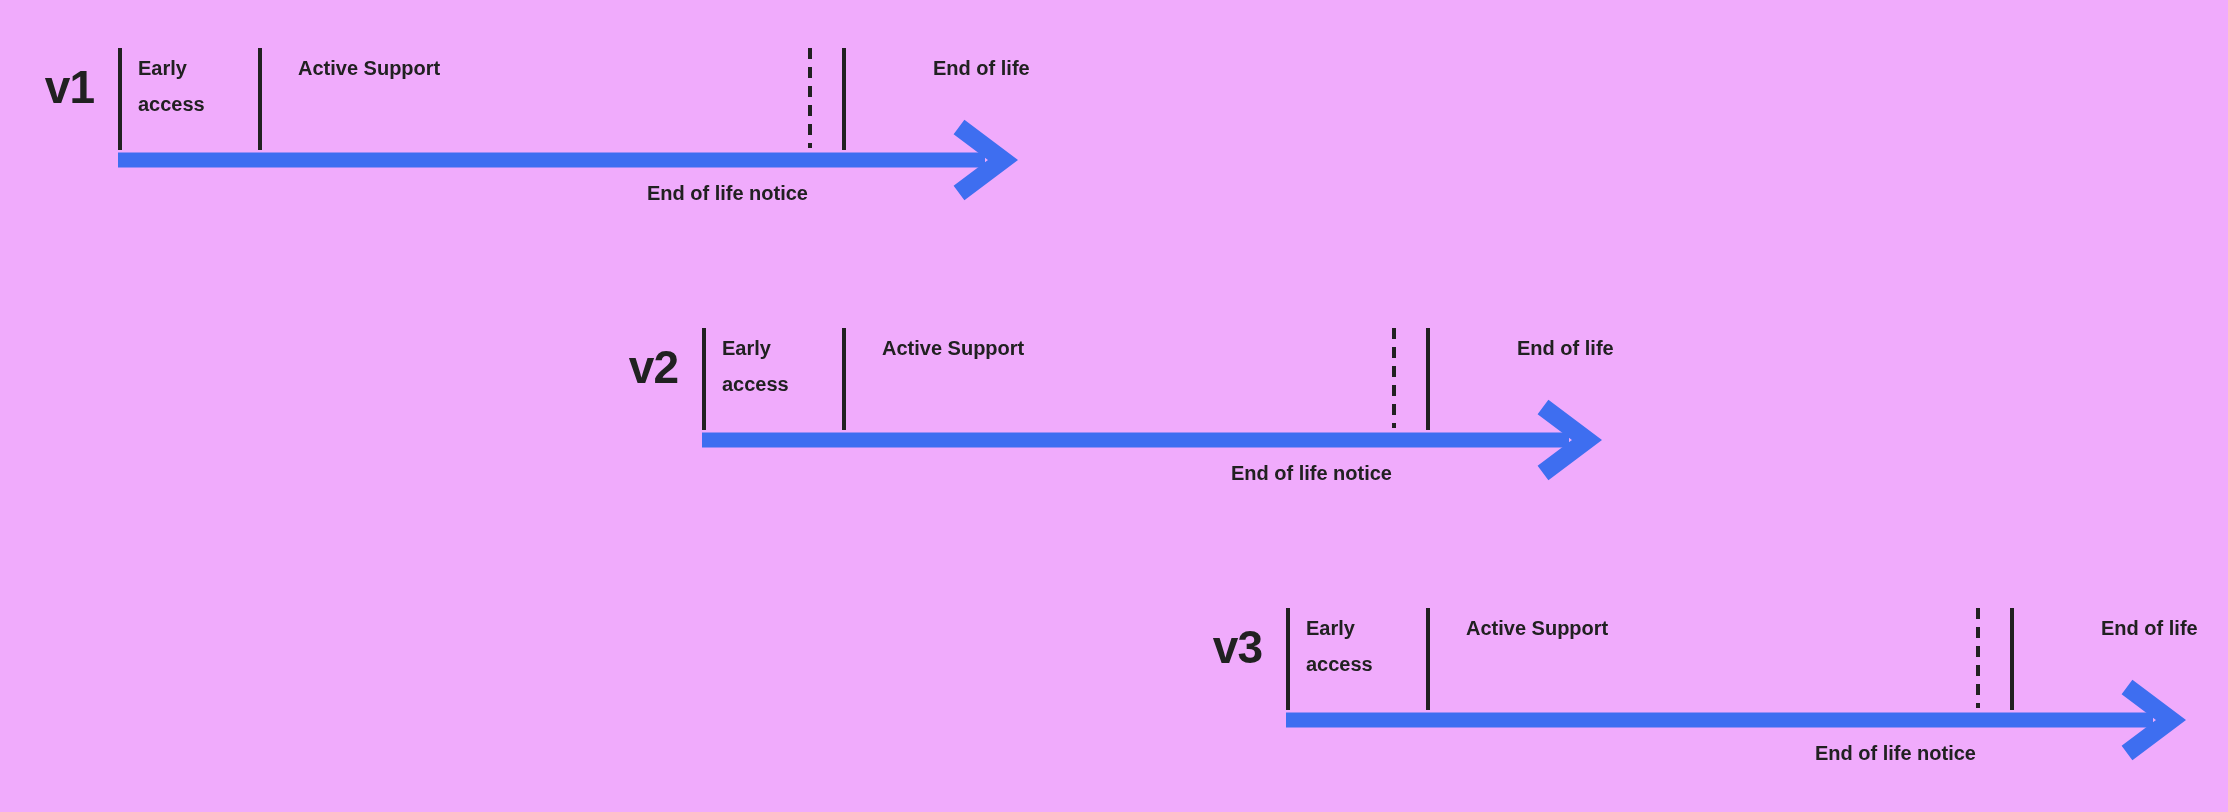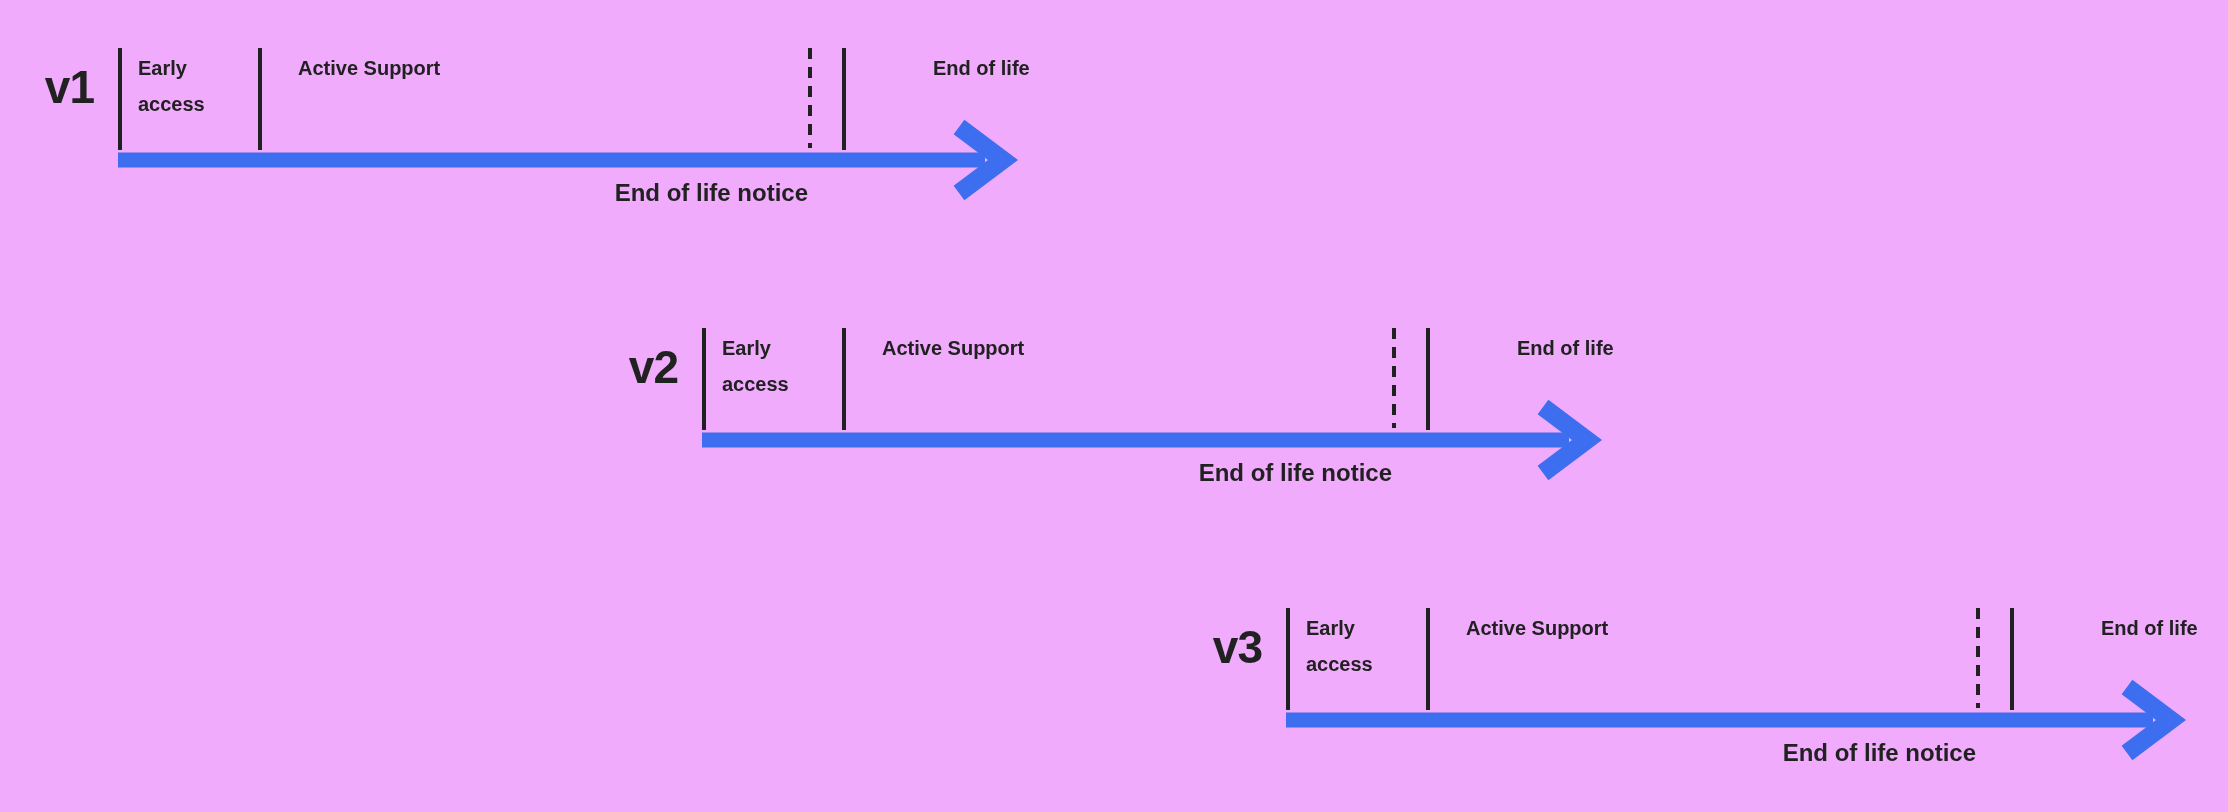--- a/index.html
+++ b/index.html
@@ -30,21 +30,21 @@
     position:absolute;left:690px;top:0;width:4px;height:100px;
     background:repeating-linear-gradient(to bottom,#212121 0 11px,transparent 11px 19px);
   }
   .phase-label{position:absolute;top:2px;font-size:20px;line-height:36px;}
   .early{left:20px;width:114px;}
   .active{left:180px;width:420px;}
   .eol{left:772px;width:220px;margin-left:43px;}
   .arrow{position:absolute;left:0;top:64px;width:910px;height:96px;display:block;}
   .notice{
     position:absolute;right:230px;top:129px;
-    font-size:24px;line-height:32px;white-space:nowrap;text-align:right;
+    font-size:20px;line-height:32px;white-space:nowrap;text-align:right;
   }
 </style>
 </head>
 <body>
 
 <div class="canvas">
 
   <div class="timeline row1">
     <div class="version">v1</div>
     <div class="tick t-start"></div>

